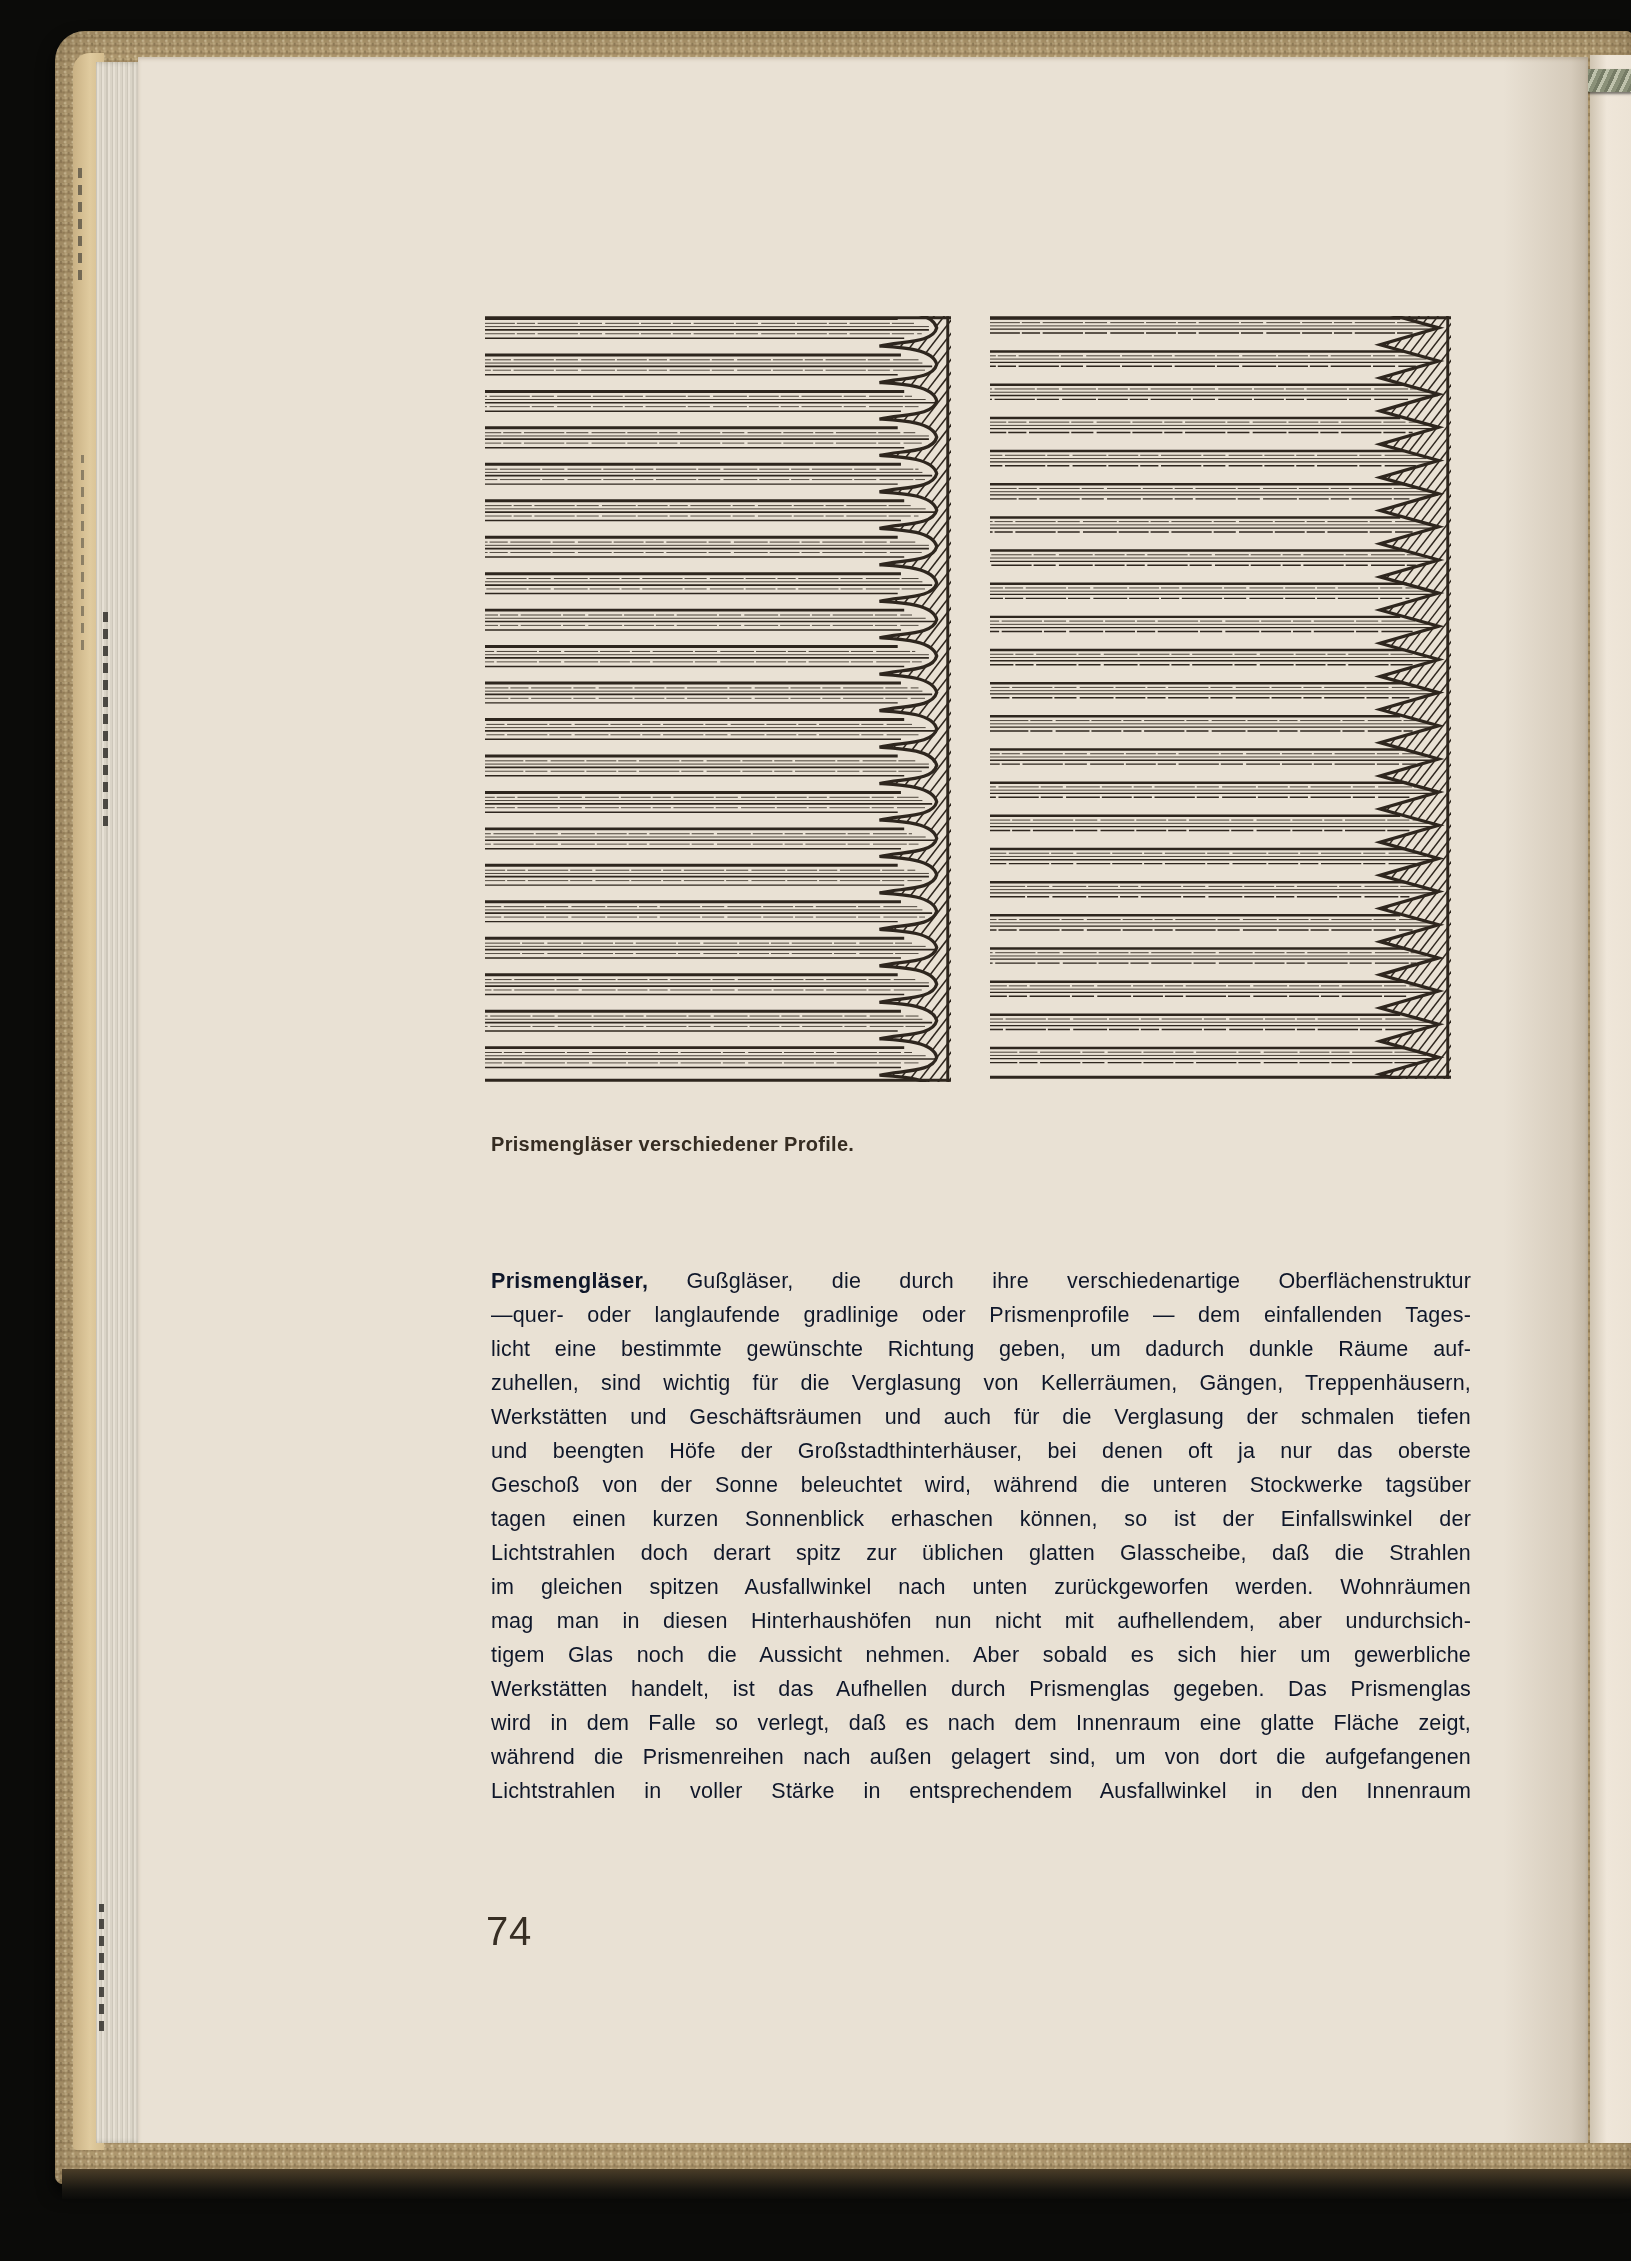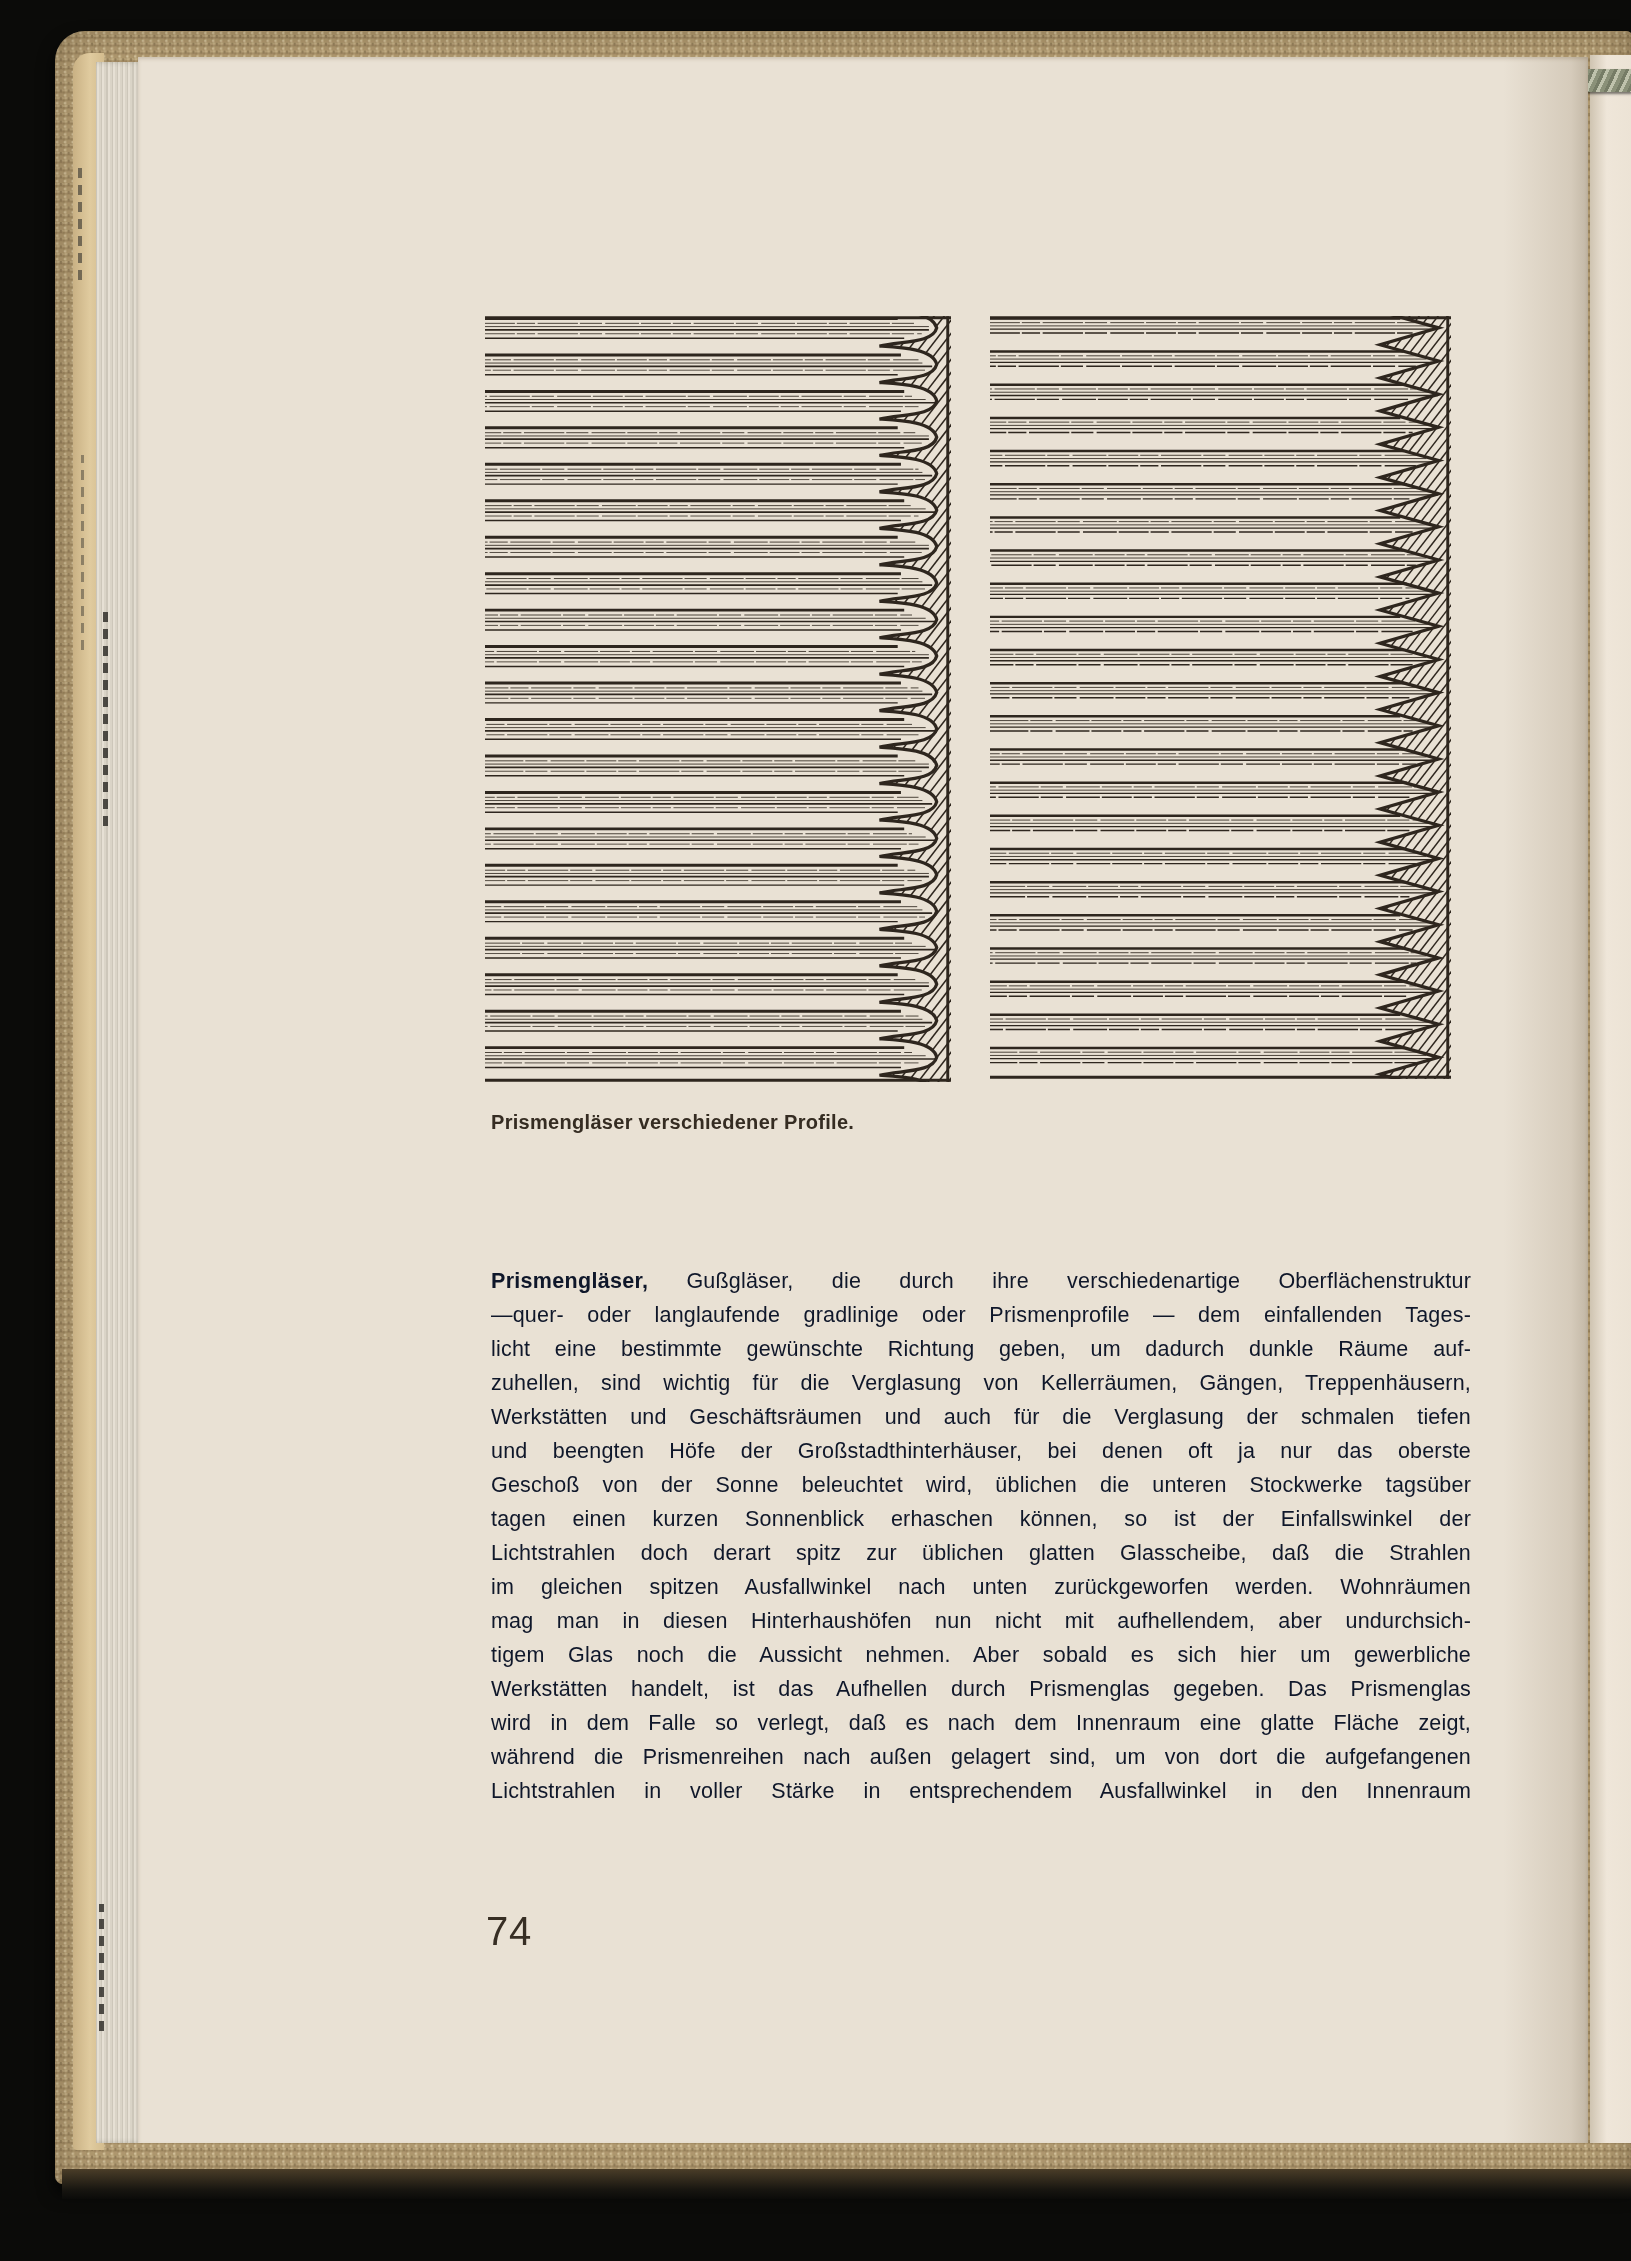--- a/index.html
+++ b/index.html
@@ -60,21 +60,21 @@
     border-radius:6.5px 0 0 6.5px;
     background:repeating-linear-gradient(115deg,#767c66 0 3.3px,#bfc2ac 3.3px 6.5px,#8b9179 6.5px 10.4px);
     box-shadow:0 2px 2.6px rgba(0,0,0,.5);
   }
   
   .figure{position:absolute;}
   .figure svg{display:block;width:100%;height:100%;}
   .fig-left{left:347px;top:259px;width:466px;height:766px;}
   .fig-right{left:852px;top:259px;width:461px;height:763px;}
   .caption{
-    position:absolute;left:353px;top:1054px;width:780px;
+    position:absolute;left:353px;top:1076px;width:780px;
     font-size:20px;font-weight:bold;color:#352c22;letter-spacing:0.3px;
   }
   .body-text{
     position:absolute;left:353px;top:1207px;width:980px;
     font-size:21.5px;line-height:34px;color:#0f172a;letter-spacing:0.2px;word-spacing:2px;
   }
   .bline{text-align:justify;text-align-last:justify;white-space:normal;height:34px;overflow:visible;}
   .lead{font-weight:bold;letter-spacing:0.3px;}
   .page-number{
     position:absolute;left:348px;top:1852px;
@@ -790,21 +790,21 @@
   <div class="body-text">
     <div class="bline">
       <span class="lead">Prismengläser,</span><span> Gußgläser, die durch ihre verschiedenartige Oberflächenstruktur</span>
     </div>
     <div id="body-lines">
         <div class="bline">—quer- oder langlaufende gradlinige oder Prismenprofile — dem einfallenden Tages-</div>
         <div class="bline">licht eine bestimmte gewünschte Richtung geben, um dadurch dunkle Räume auf-</div>
         <div class="bline">zuhellen, sind wichtig für die Verglasung von Kellerräumen, Gängen, Treppenhäusern,</div>
         <div class="bline">Werkstätten und Geschäftsräumen und auch für die Verglasung der schmalen tiefen</div>
         <div class="bline">und beengten Höfe der Großstadthinterhäuser, bei denen oft ja nur das oberste</div>
-        <div class="bline">Geschoß von der Sonne beleuchtet wird, üblichen die unteren Stockwerke tagsüber</div>
+        <div class="bline">Geschoß von der Sonne beleuchtet wird, während die unteren Stockwerke tagsüber</div>
         <div class="bline">tagen einen kurzen Sonnenblick erhaschen können, so ist der Einfallswinkel der</div>
         <div class="bline">Lichtstrahlen doch derart spitz zur üblichen glatten Glasscheibe, daß die Strahlen</div>
         <div class="bline">im gleichen spitzen Ausfallwinkel nach unten zurückgeworfen werden. Wohnräumen</div>
         <div class="bline">mag man in diesen Hinterhaushöfen nun nicht mit aufhellendem, aber undurchsich-</div>
         <div class="bline">tigem Glas noch die Aussicht nehmen. Aber sobald es sich hier um gewerbliche</div>
         <div class="bline">Werkstätten handelt, ist das Aufhellen durch Prismenglas gegeben. Das Prismenglas</div>
         <div class="bline">wird in dem Falle so verlegt, daß es nach dem Innenraum eine glatte Fläche zeigt,</div>
         <div class="bline">während die Prismenreihen nach außen gelagert sind, um von dort die aufgefangenen</div>
         <div class="bline">Lichtstrahlen in voller Stärke in entsprechendem Ausfallwinkel in den Innenraum</div>
       </div>

